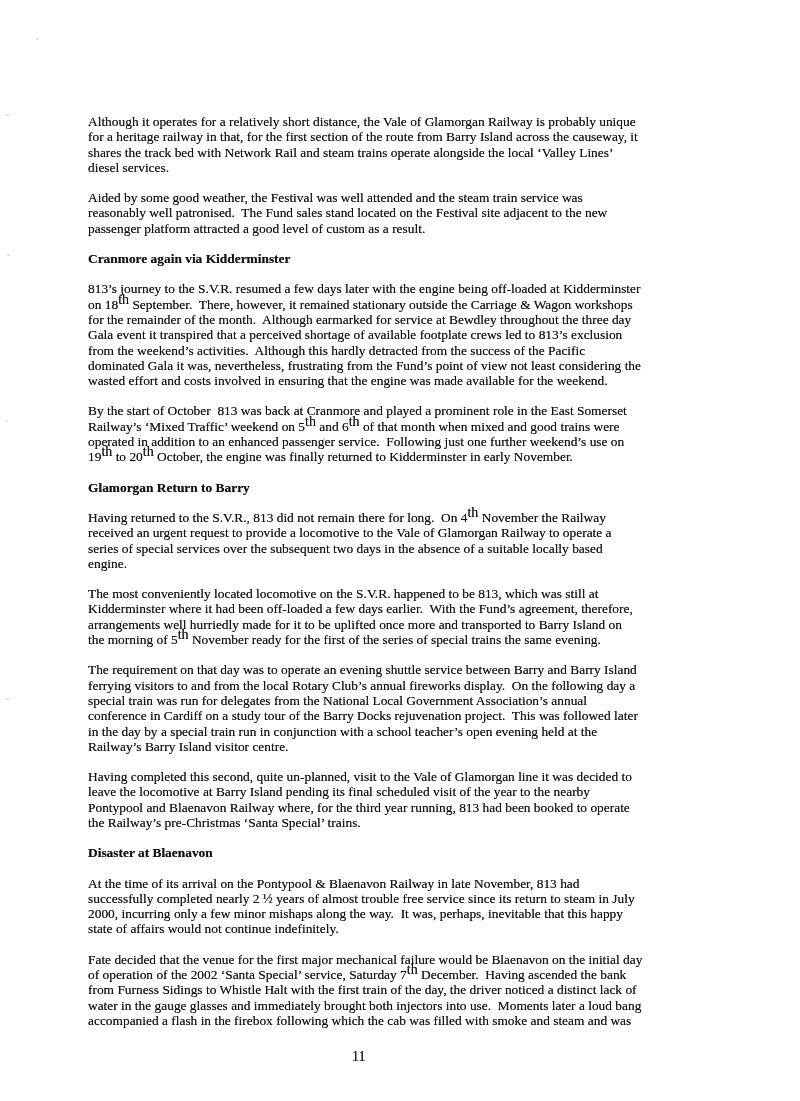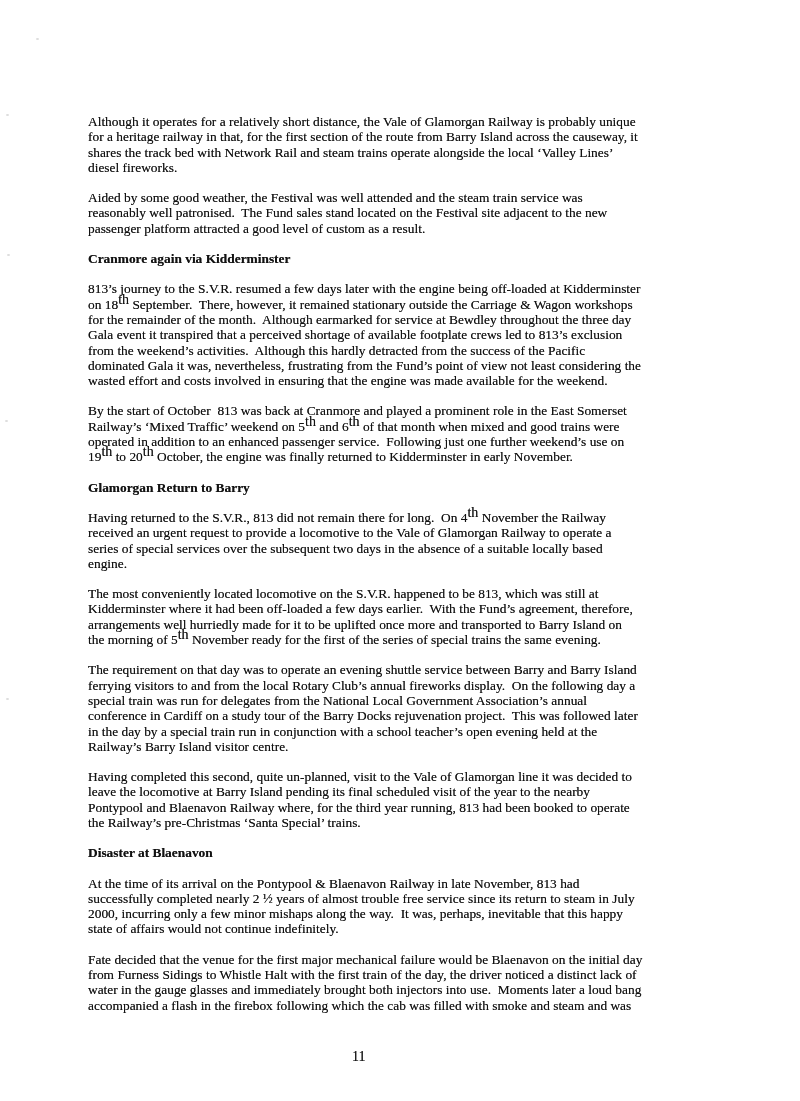--- a/index.html
+++ b/index.html
@@ -60,21 +60,21 @@
 </style>
 </head>
 <body>
 
 <div class="page">
   <div class="doc">
       <div class="paragraph">
         <span class="line">Although it operates for a relatively short distance, the Vale of Glamorgan Railway is probably unique</span>
         <span class="line">for a heritage railway in that, for the first section of the route from Barry Island across the causeway, it</span>
         <span class="line">shares the track bed with Network Rail and steam trains operate alongside the local ‘Valley Lines’</span>
-        <span class="line">diesel fireworks.</span>
+        <span class="line">diesel services.</span>
       </div>
       <div class="paragraph">
         <span class="line">Aided by some good weather, the Festival was well attended and the steam train service was</span>
         <span class="line">reasonably well patronised.  The Fund sales stand located on the Festival site adjacent to the new</span>
         <span class="line">passenger platform attracted a good level of custom as a result.</span>
       </div>
       <div class="heading">
         <span class="line">Cranmore again via Kidderminster</span>
       </div>
       <div class="paragraph">
@@ -125,20 +125,21 @@
         <span class="line">Disaster at Blaenavon</span>
       </div>
       <div class="paragraph">
         <span class="line">At the time of its arrival on the Pontypool &amp; Blaenavon Railway in late November, 813 had</span>
         <span class="line">successfully completed nearly 2 ½ years of almost trouble free service since its return to steam in July</span>
         <span class="line">2000, incurring only a few minor mishaps along the way.  It was, perhaps, inevitable that this happy</span>
         <span class="line">state of affairs would not continue indefinitely.</span>
       </div>
       <div class="paragraph">
         <span class="line">Fate decided that the venue for the first major mechanical failure would be Blaenavon on the initial day</span>
+        <span class="line">of operation of the 2002 ‘Santa Special’ service, Saturday 7<sup>th</sup> December.  Having ascended the bank</span>
         <span class="line">from Furness Sidings to Whistle Halt with the first train of the day, the driver noticed a distinct lack of</span>
         <span class="line">water in the gauge glasses and immediately brought both injectors into use.  Moments later a loud bang</span>
         <span class="line">accompanied a flash in the firebox following which the cab was filled with smoke and steam and was</span>
       </div>
     </div>
   <div class="footer-pagenum">11</div>
 <div class="speck" style="left: 6px; top: 114px;"></div>
     <div class="speck" style="left: 7px; top: 254px;"></div>
     <div class="speck" style="left: 5px; top: 420px;"></div>
     <div class="speck" style="left: 6px; top: 698px;"></div>

